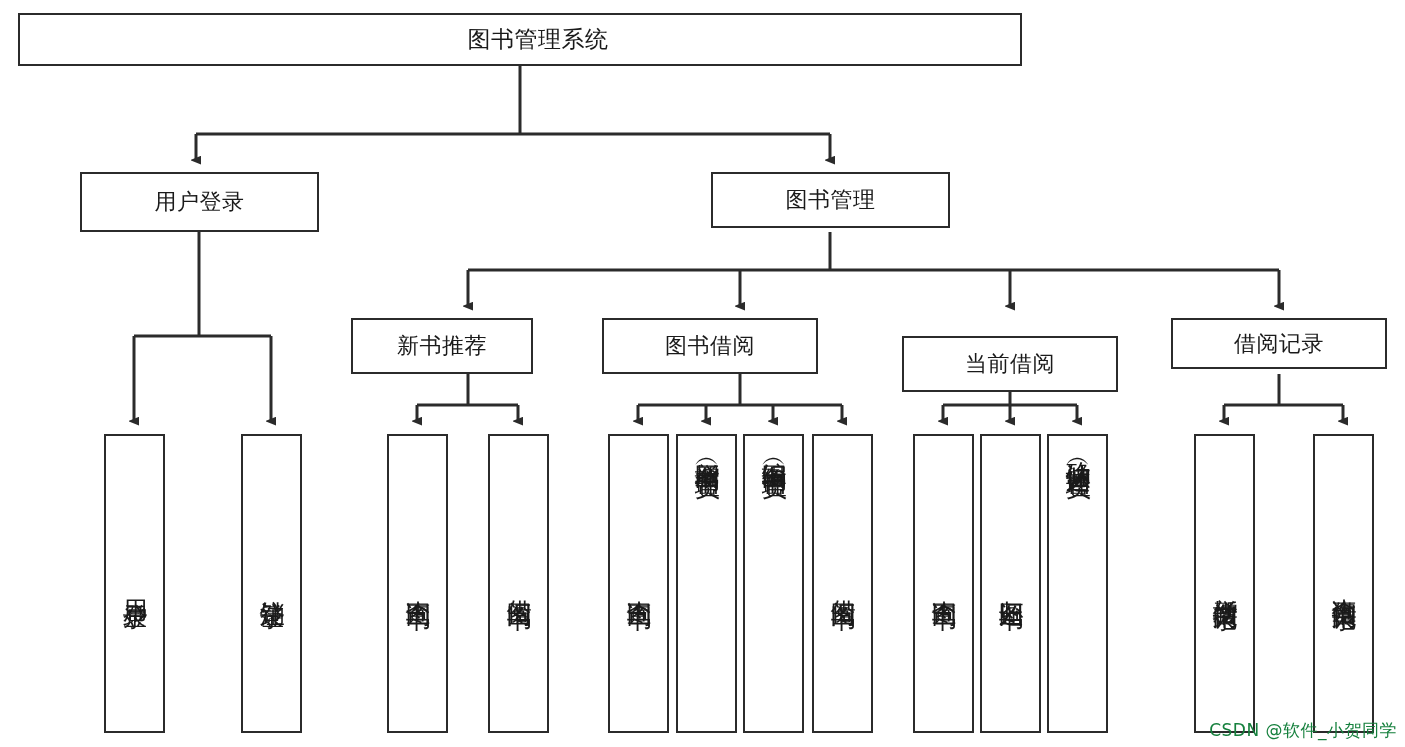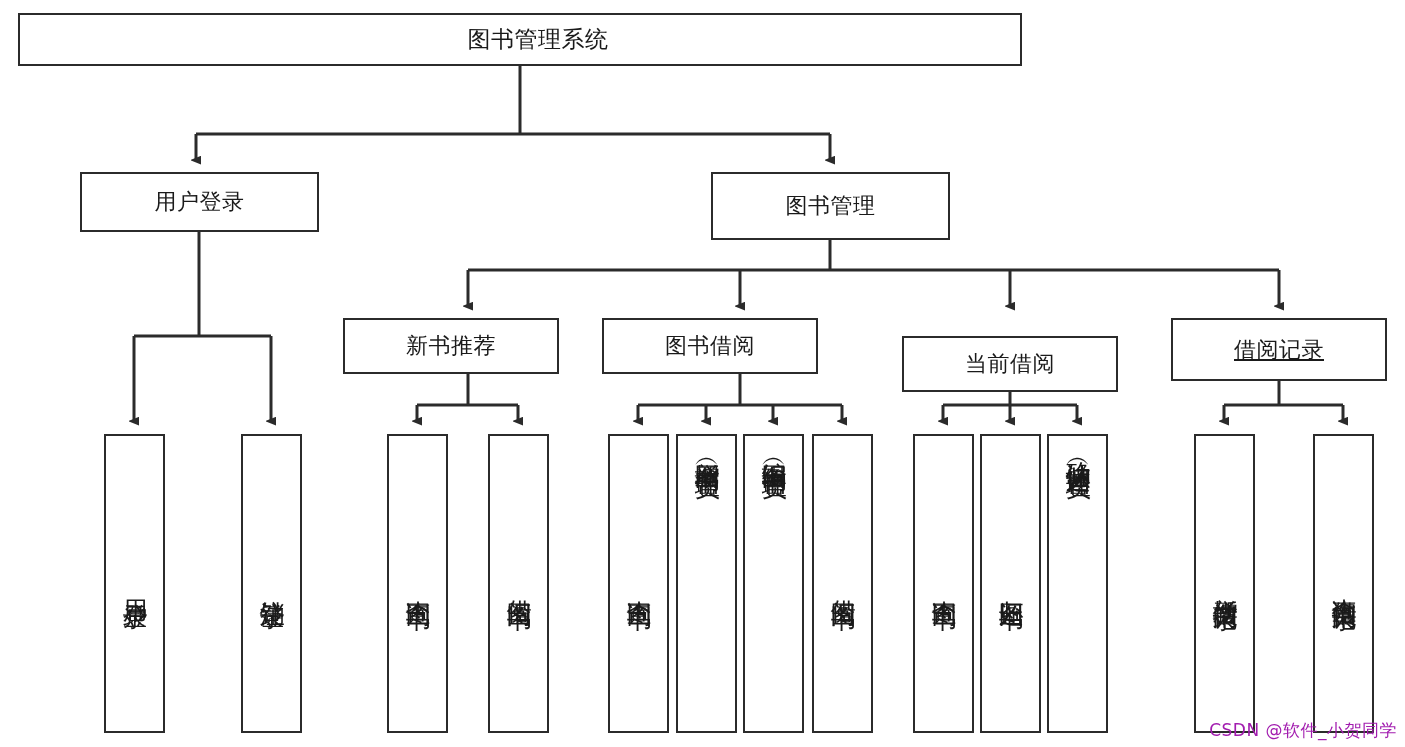--- a/index.html
+++ b/index.html
@@ -65,21 +65,21 @@
   }
   .node.v.mid {
     align-items: center;
     padding-top: 0;
   }
   #watermark {
     position: absolute;
     right: 8px;
     bottom: 5px;
     font-size: 17px;
-    color: #a21caf;
+    color: #15803d;
     letter-spacing: 0.5px;
     z-index: 5;
     white-space: nowrap;
   }
 </style>
 </head>
 <body>
 
 <div id="canvas">
 
@@ -133,34 +133,34 @@
     </g>
   </svg>
 
   <div class="node h root" style="left:18px; top:13px; width:1004px; height:53px;padding-left:36px;">
     <span class="lbl">图书管理系统</span>
   </div>
 
   <div class="node h" style="left:80px; top:172px; width:239px; height:60px;">
     <span class="lbl">用户登录</span>
   </div>
-  <div class="node h" style="left:711px; top:172px; width:239px; height:68px;">
+  <div class="node h" style="left:711px; top:172px; width:239px; height:56px;">
     <span class="lbl">图书管理</span>
   </div>
 
-  <div class="node h" style="left:343px; top:318px; width:216px; height:56px;">
+  <div class="node h" style="left:351px; top:318px; width:182px; height:56px;">
     <span class="lbl">新书推荐</span>
   </div>
   <div class="node h" style="left:602px; top:318px; width:216px; height:56px;">
     <span class="lbl">图书借阅</span>
   </div>
   <div class="node h" style="left:902px; top:336px; width:216px; height:56px;">
     <span class="lbl">当前借阅</span>
   </div>
-  <div class="node h" style="left:1171px; top:318px; width:216px; height:63px;text-decoration:underline;">
+  <div class="node h" style="left:1171px; top:318px; width:216px; height:51px;">
     <span class="lbl">借阅记录</span>
   </div>
 
   <div class="node v mid" style="left:104px; top:434px; width:61px; height:299px;">
     <span class="lbl">用户登录</span>
   </div>
   <div class="node v mid" style="left:241px; top:434px; width:61px; height:299px;">
     <span class="lbl">注销登录</span>
   </div>
 

